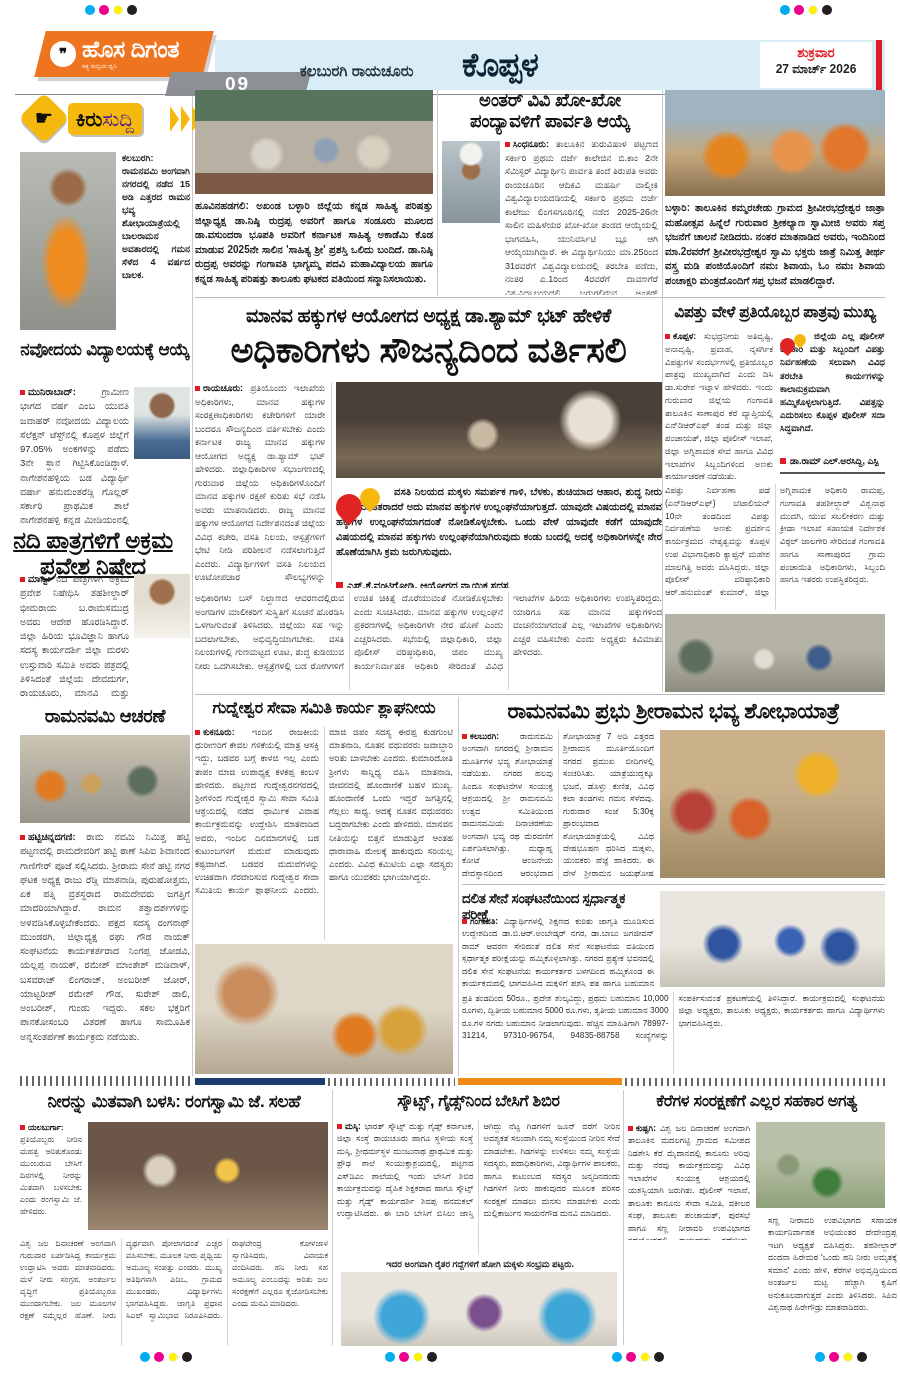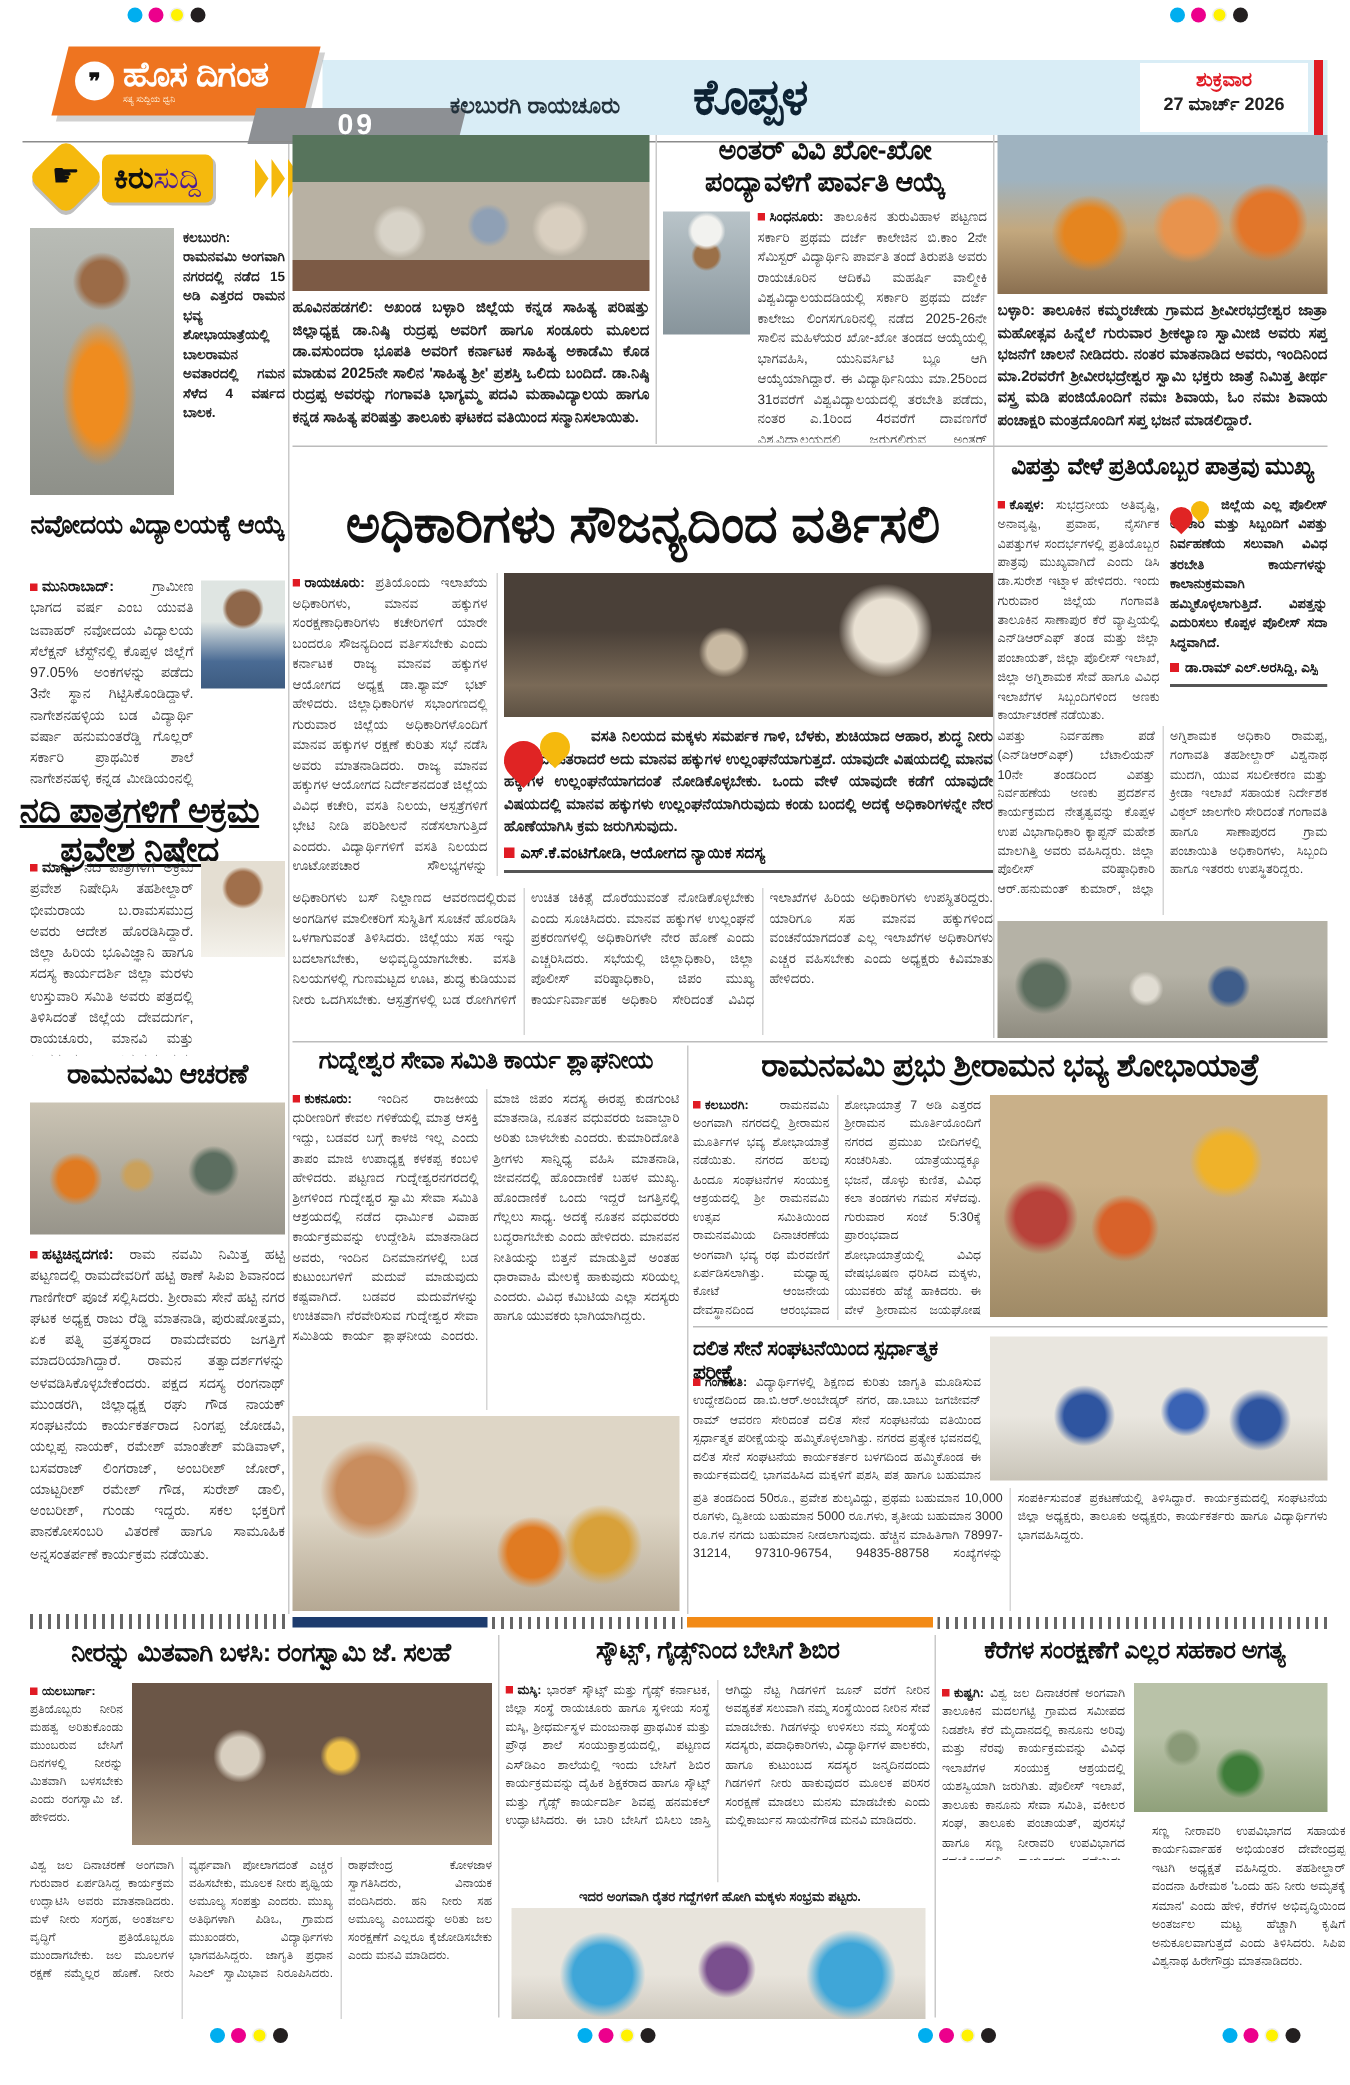--- a/index.html
+++ b/index.html
@@ -42,21 +42,21 @@
   .cols2{column-count:2;column-gap:10px;column-rule:1px solid #d5d5d5;}
   .cols3{column-count:3;column-gap:10px;column-rule:1px solid #d5d5d5;}
   .ph{position:absolute;overflow:hidden;}
   
   .qwrap{position:absolute;overflow:hidden;}
   .qicon{position:absolute;left:0;top:4px;width:52px;height:44px;}
   .qd{position:absolute;border-radius:50% 50% 50% 0;transform:rotate(-45deg);}
   .qd.red{left:0;top:6px;width:26px;height:26px;background:#e02424;}
   .qd.yel{left:24px;top:0;width:20px;height:20px;background:#f5b90d;}
   .qtext{margin-left:0;font-size:10px;font-weight:700;line-height:1.5;text-align:justify;color:#1e1e1e;}
-  .qattr{margin-top:4px;font-size:10.5px;font-weight:800;color:#111;}
+  .qattr{margin-top:20px;font-size:10.5px;font-weight:800;color:#111;}
   .qattr .sq{display:inline-block;width:7px;height:7px;background:#e01b24;margin-right:4px;}
   .qline{border-bottom:2px solid #555;margin-top:5px;}
   
   .kiru-wrap{position:absolute;left:22px;top:98px;width:168px;height:48px;}
   .diamond{position:absolute;left:4px;top:2px;width:36px;height:36px;background:#f5b90d;border-radius:7px;transform:rotate(45deg);box-shadow:2px 2px 0 rgba(0,0,0,.25);}
   .diamond span{display:block;transform:rotate(-45deg);font-size:21px;text-align:center;line-height:36px;color:#111;}
   .kiru-pill{position:absolute;left:46px;top:5px;height:32px;padding:0 8px;background:#f5b90d;border-radius:5px;display:flex;align-items:center;box-shadow:2px 2px 0 rgba(0,0,0,.25);}
   .kiru-pill .k1{font-size:20px;font-weight:800;color:#111;}
   .kiru-pill .k2{font-size:20px;font-weight:400;color:#4c1d95;}
   .chevs{position:absolute;left:146px;top:8px;display:flex;}
@@ -176,20 +176,21 @@
 
   <div class="hl abs" style="left:442px;top:90px;width:216px;font-size:18px;">ಅಂತರ್ ವಿವಿ ಖೋ-ಖೋ ಪಂದ್ಯಾವಳಿಗೆ ಪಾರ್ವತಿ ಆಯ್ಕೆ</div>
   <div class="abs" style="left:442px;top:138px;width:216px;height:157px;">
     <div class="ph ph-khokho" style="position:relative;float:left;width:58px;height:82px;margin:3px 5px 3px 0;"></div>
     <p class="body-txt" style="margin:0;height:157px;font-size:9px;"><b class="place">ಸಿಂಧನೂರು:</b> <span>ತಾಲೂಕಿನ ತುರುವಿಹಾಳ ಪಟ್ಟಣದ ಸರ್ಕಾರಿ ಪ್ರಥಮ ದರ್ಜೆ ಕಾಲೇಜಿನ ಬಿ.ಕಾಂ 2ನೇ ಸೆಮಿಸ್ಟರ್ ವಿದ್ಯಾರ್ಥಿನಿ ಪಾರ್ವತಿ ತಂದೆ ತಿರುಪತಿ ಅವರು ರಾಯಚೂರಿನ ಆದಿಕವಿ ಮಹರ್ಷಿ ವಾಲ್ಮೀಕಿ ವಿಶ್ವವಿದ್ಯಾಲಯದಡಿಯಲ್ಲಿ ಸರ್ಕಾರಿ ಪ್ರಥಮ ದರ್ಜೆ ಕಾಲೇಜು ಲಿಂಗಸಗೂರಿನಲ್ಲಿ ನಡೆದ 2025-26ನೇ ಸಾಲಿನ ಮಹಿಳೆಯರ ಖೋ-ಖೋ ತಂಡದ ಆಯ್ಕೆಯಲ್ಲಿ ಭಾಗವಹಿಸಿ, ಯುನಿವರ್ಸಿಟಿ ಬ್ಲೂ ಆಗಿ ಆಯ್ಕೆಯಾಗಿದ್ದಾರೆ. ಈ ವಿದ್ಯಾರ್ಥಿನಿಯು ಮಾ.25ರಿಂದ 31ರವರೆಗೆ ವಿಶ್ವವಿದ್ಯಾಲಯದಲ್ಲಿ ತರಬೇತಿ ಪಡೆದು, ನಂತರ ಎ.1ರಿಂದ 4ರವರೆಗೆ ದಾವ‍ಣಗೆರೆ ವಿಶ್ವವಿದ್ಯಾಲಯದಲ್ಲಿ ಜರುಗಲಿರುವ ಅಂತರ್ ವಿಶ್ವವಿದ್ಯಾಲಯಗಳ ಮಹಿಳಾ ಖೋ-ಖೋ ಪಂದ್ಯಾವಳಿಯಲ್ಲಿ ಆದಿಕವಿ ಮಹರ್ಷಿ ವಾಲ್ಮೀಕಿ ವಿಶ್ವವಿದ್ಯಾಲಯದ ತಂಡವನ್ನು ಪ್ರತಿನಿಧಿಸಲಿದ್ದಾರೆ. ವಿದ್ಯಾರ್ಥಿನಿಯ ಈ ಸಾಧನೆಗೆ ಕಾಲೇಜು ಅಭಿವೃದ್ಧಿ ಸಮಿತಿಯ ಅಧ್ಯಕ್ಷರು ಹಾಗೂ ಸ್ಥಳೀಯ ಶಾಸಕ ಆರ್.ಬಸನಗೌಡ ತುರುವಿಹಾಳ ಹಾಗೂ ಇನ್ನುಳಿದ ಕಾಲೇಜು ಅಭಿವೃದ್ಧಿ ಸಮಿತಿಯ ಸದಸ್ಯರು, ಉಪನ್ಯಾಸಕರು, ಪ್ರಾಂಶುಪಾಲರು, ದೈಹಿಕ ಶಿಕ್ಷಣ ನಿರ್ದೇಶಕ ಹಾಗೂ ಎಲ್ಲ ಸಿಬ್ಬಂದಿ, ವಿದ್ಯಾರ್ಥಿಗಳು ಅಭಿನಂದಿಸಿದ್ದಾರೆ.</span></p>
   </div>
 
   <div class="ph ph-bhajane" style="left:665px;top:90px;width:220px;height:106px;"></div>
   <div class="cap abs" style="left:665px;top:201px;width:220px;height:94px;">ಬಳ್ಳಾರಿ: ತಾಲೂಕಿನ ಕಮ್ಮರಚೇಡು ಗ್ರಾಮದ ಶ್ರೀವೀರಭದ್ರೇಶ್ವರ ಜಾತ್ರಾ ಮಹೋತ್ಸವ ಹಿನ್ನೆಲೆ ಗುರುವಾರ ಶ್ರೀಕಲ್ಯಾಣ ಸ್ವಾಮೀಜಿ ಅವರು ಸಪ್ತ ಭಜನೆಗೆ ಚಾಲನೆ ನೀಡಿದರು. ನಂತರ ಮಾತನಾಡಿದ ಅವರು, ಇಂದಿನಿಂದ ಮಾ.2ರವರೆಗೆ ಶ್ರೀವೀರಭದ್ರೇಶ್ವರ ಸ್ವಾಮಿ ಭಕ್ತರು ಜಾತ್ರೆ ನಿಮಿತ್ತ ತೀರ್ಥ ವಸ್ತ್ರ ಮಡಿ ಪಂಜಿಯೊಂದಿಗೆ ನಮಃ ಶಿವಾಯ, ಓಂ ನಮಃ ಶಿವಾಯ ಪಂಚಾಕ್ಷರಿ ಮಂತ್ರದೊಂದಿಗೆ ಸಪ್ತ ಭಜನೆ ಮಾಡಲಿದ್ದಾರೆ.</div>
 
+  <div class="hl abs" style="left:195px;top:305px;width:467px;font-size:19px;font-weight:700;">ಮಾನವ ಹಕ್ಕುಗಳ ಆಯೋಗದ ಅಧ್ಯಕ್ಷ ಡಾ.ಶ್ಯಾಮ್ ಭಟ್ ಹೇಳಿಕೆ</div>
   <div class="hl abs" style="left:195px;top:330px;width:467px;font-size:35px;">ಅಧಿಕಾರಿಗಳು ಸೌಜನ್ಯದಿಂದ ವರ್ತಿಸಲಿ</div>
   <div class="abs" style="left:195px;top:382px;width:130px;height:202px;border-right:1px solid #d5d5d5;padding-right:6px;">
     <p class="body-txt" style="margin:0;height:202px;font-size:9px;"><b class="place">ರಾಯಚೂರು:</b> <span>ಪ್ರತಿಯೊಂದು ಇಲಾಖೆಯ ಅಧಿಕಾರಿಗಳು, ಮಾನವ ಹಕ್ಕುಗಳ ಸಂರಕ್ಷಣಾಧಿಕಾರಿಗಳು ಕಚೇರಿಗಳಿಗೆ ಯಾರೇ ಬಂದರೂ ಸೌಜನ್ಯದಿಂದ ವರ್ತಿಸಬೇಕು ಎಂದು ಕರ್ನಾಟಕ ರಾಜ್ಯ ಮಾನವ ಹಕ್ಕುಗಳ ಆಯೋಗದ ಅಧ್ಯಕ್ಷ ಡಾ.ಶ್ಯಾಮ್ ಭಟ್ ಹೇಳಿದರು. ಜಿಲ್ಲಾಧಿಕಾರಿಗಳ ಸಭಾಂಗಣದಲ್ಲಿ ಗುರುವಾರ ಜಿಲ್ಲೆಯ ಅಧಿಕಾರಿಗಳೊಂದಿಗೆ ಮಾನವ ಹಕ್ಕುಗಳ ರಕ್ಷಣೆ ಕುರಿತು ಸಭೆ ನಡೆಸಿ ಅವರು ಮಾತನಾಡಿದರು. ರಾಜ್ಯ ಮಾನವ ಹಕ್ಕುಗಳ ಆಯೋಗದ ನಿರ್ದೇಶನದಂತೆ ಜಿಲ್ಲೆಯ ವಿವಿಧ ಕಚೇರಿ, ವಸತಿ ನಿಲಯ, ಆಸ್ಪತ್ರೆಗಳಿಗೆ ಭೇಟಿ ನೀಡಿ ಪರಿಶೀಲನೆ ನಡೆಸಲಾಗುತ್ತಿದೆ ಎಂದರು. ವಿದ್ಯಾರ್ಥಿಗಳಿಗೆ ವಸತಿ ನಿಲಯದ ಊಟೋಪಚಾರ ಸೌಲಭ್ಯಗಳನ್ನು ಸಮರ್ಪಕವಾಗಿ ಒದಗಿಸಬೇಕು ಎಂದು ಸೂಚಿಸಿದರು.</span></p>
   </div>
   <div class="ph ph-meeting" style="left:336px;top:382px;width:326px;height:96px;"></div>
   <div class="qwrap" style="left:336px;top:484px;width:326px;height:104px;">
     <div class="qicon">
         <span class="qd red"></span>
         <span class="qd yel"></span>
       </div>

